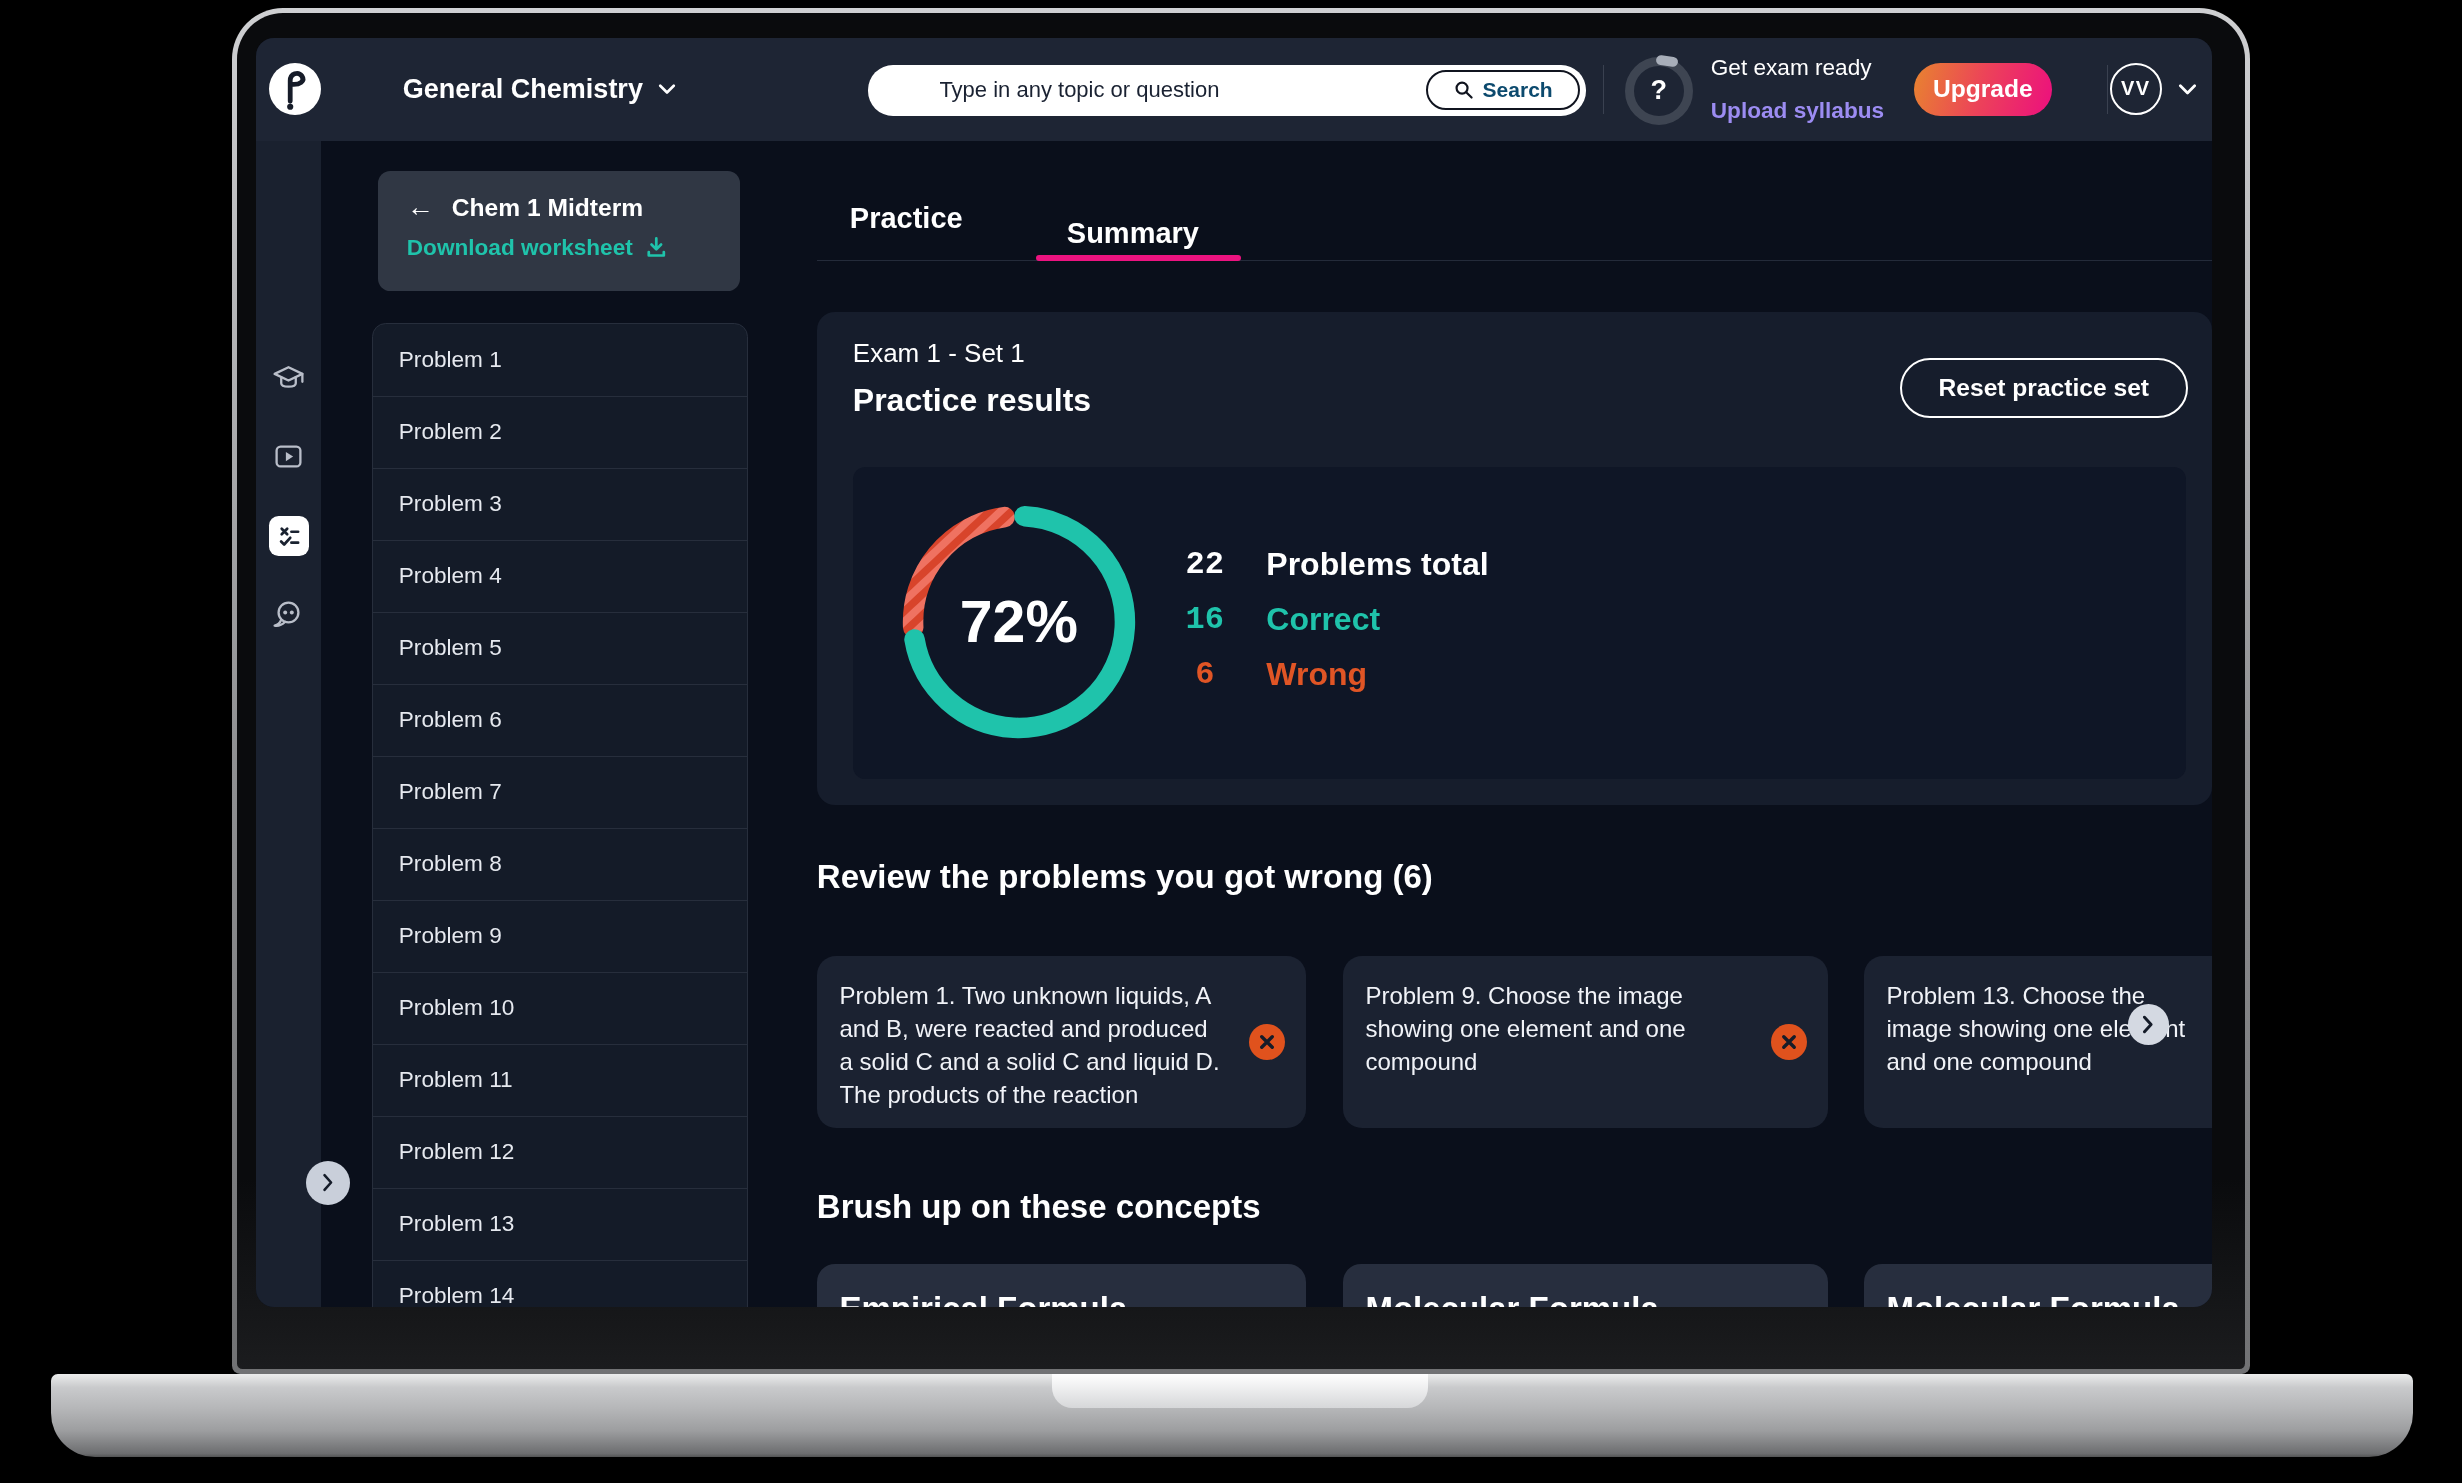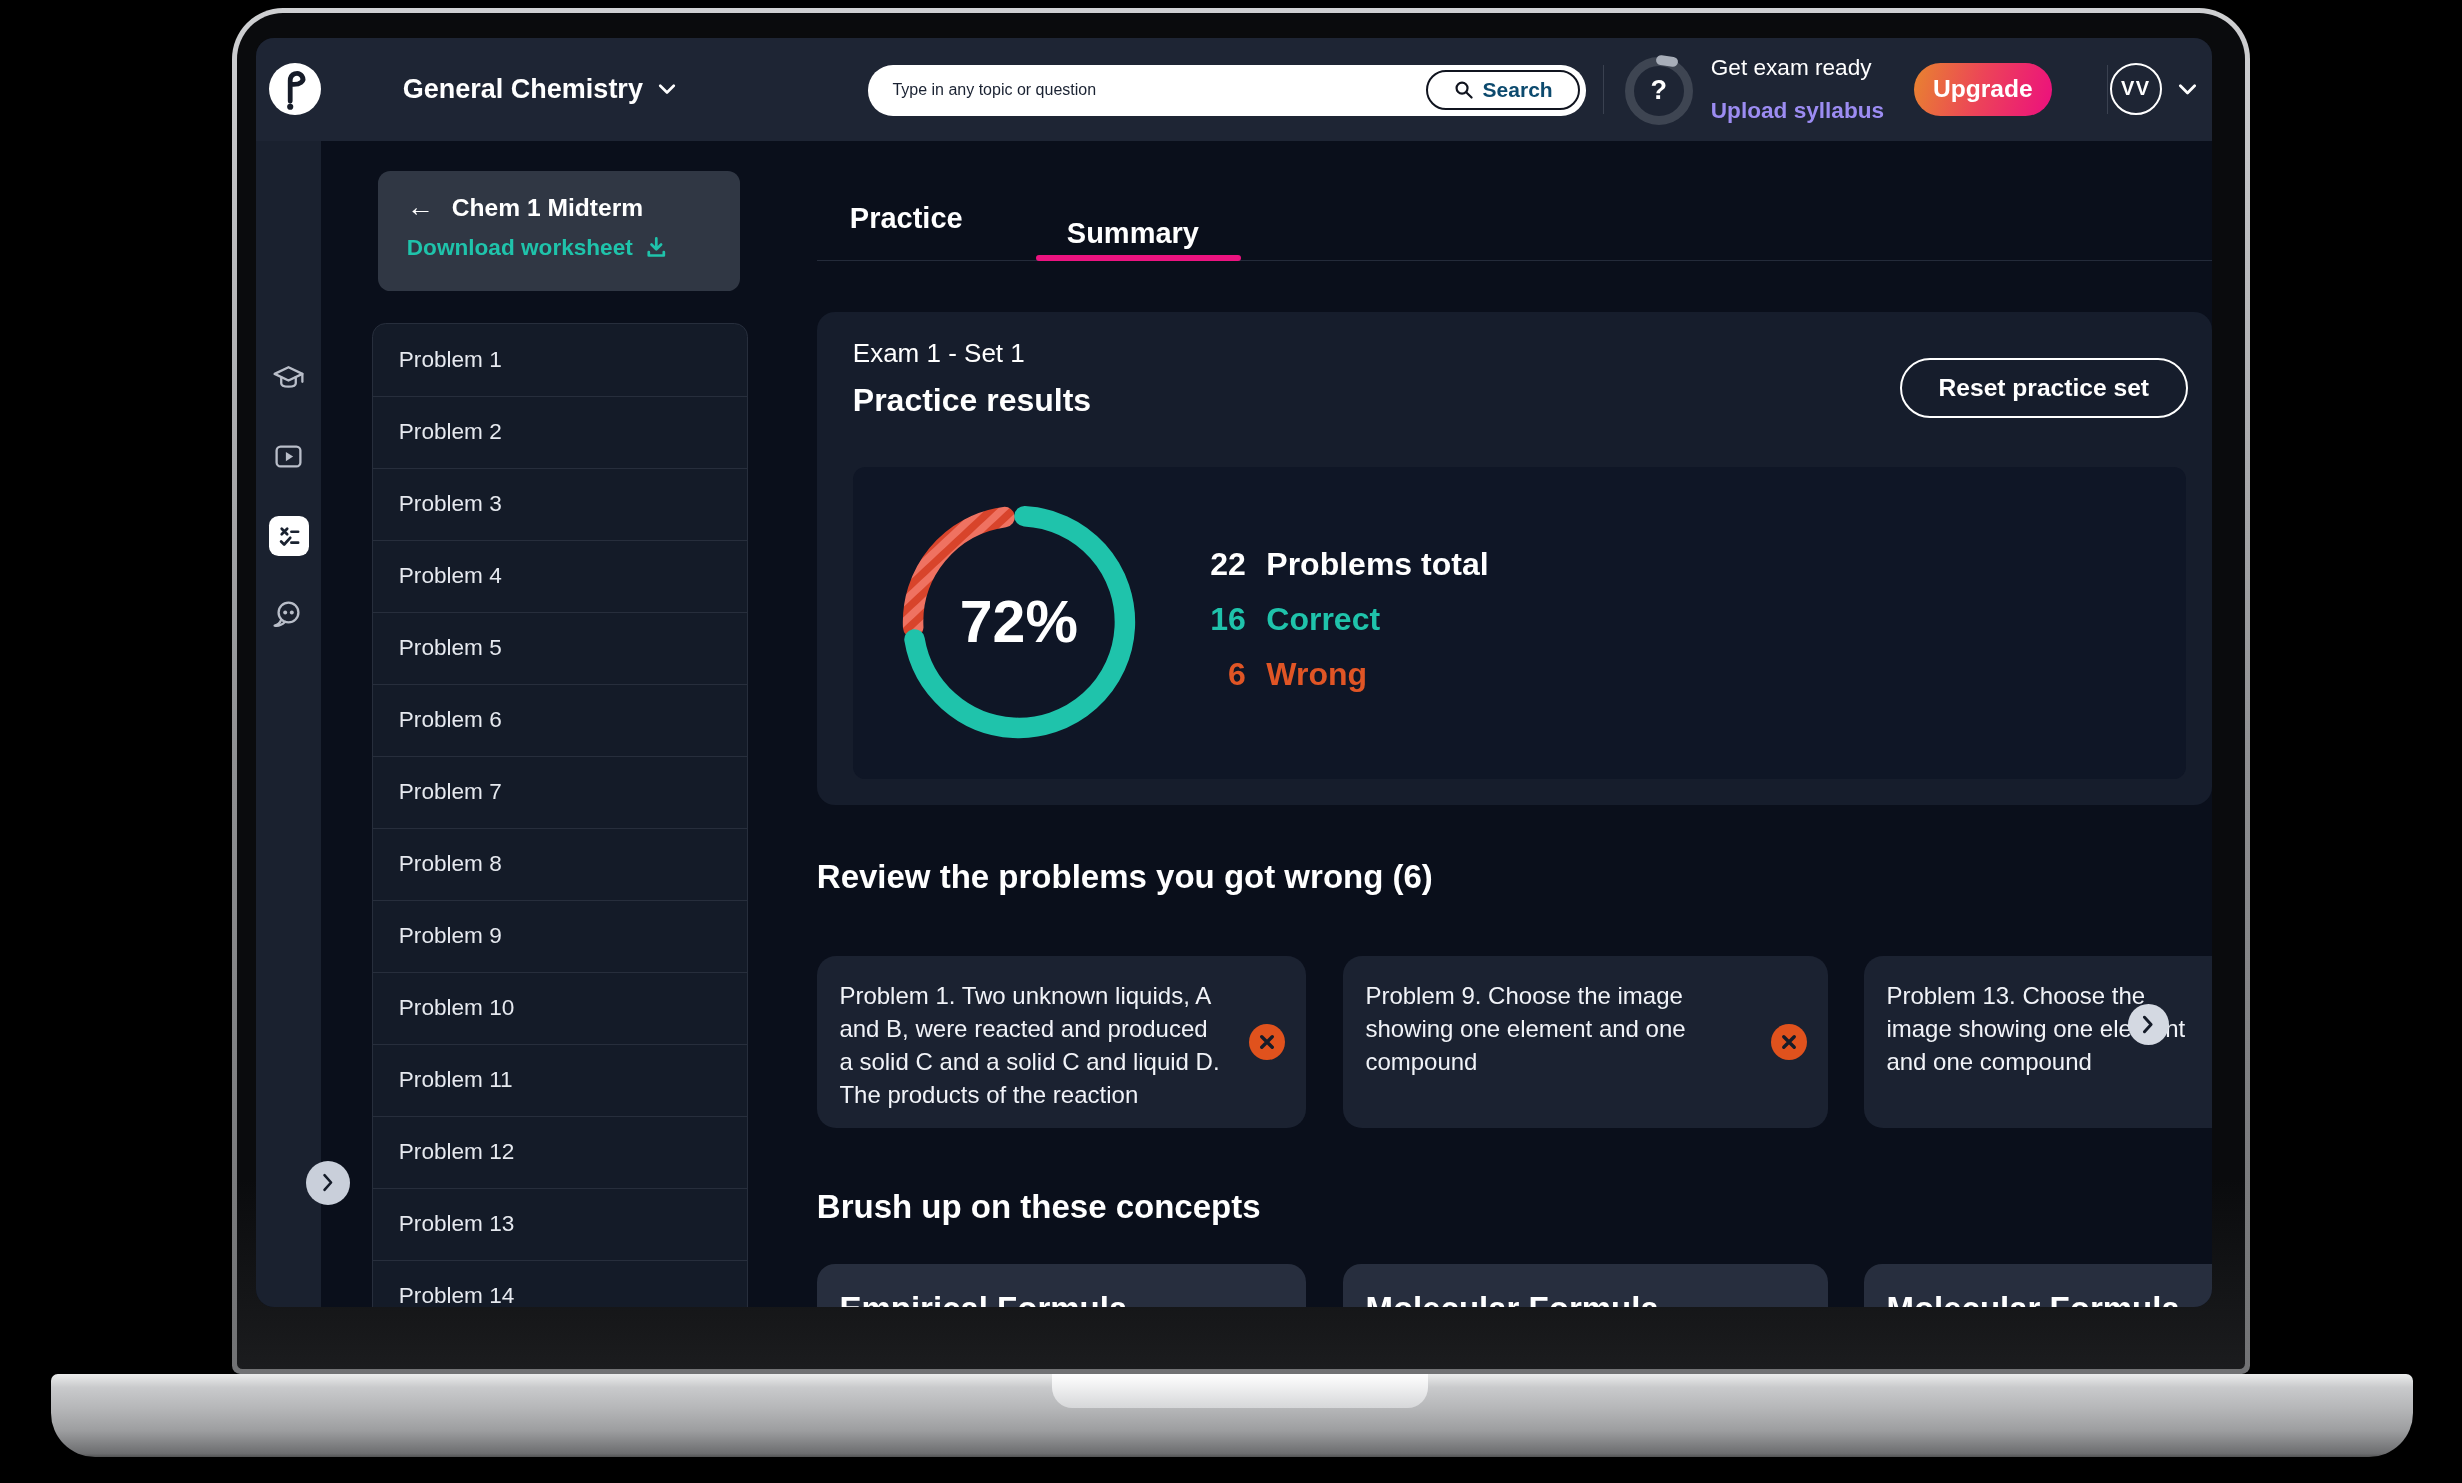--- a/index.html
+++ b/index.html
@@ -19,22 +19,22 @@
   #notch { position:absolute; left:1001px; top:0; width:376px; height:34px; border-radius:0 0 20.5px 20.5px;
     background:linear-gradient(180deg,#ffffff,#d6d7d9); }
 
   
   .topbar { position:absolute; left:0; top:0; width:1956px; height:103px; background:#1E2534; }
   .logo { position:absolute; left:13.7px; top:25px; width:52px; height:52px; }
   .brand { position:absolute; left:147px; top:0; height:103px; display:flex; align-items:center; gap:15px;
     font-size:27px; font-weight:bold; }
   .searchbar { position:absolute; left:612px; top:27px; width:718px; height:51px; background:#fff;
     border-radius:25px; display:flex; align-items:center; padding:0 5.5px 0 24.6px; }
-  .searchbar input { flex:1; border:none; outline:none; background:transparent; font-size:16px;
-    color:#1d4ed8; font-family:"Liberation Sans", sans-serif; }
+  .searchbar input { flex:1; border:none; outline:none; background:transparent; font-size:22px;
+    color:#1d4ed8; font-family:"Liberation Sans", sans-serif;margin-left:47px; }
   .searchbar input::placeholder { color:#1A2232; opacity:1; }
   .search-btn { width:154px; height:40px; border:2.1px solid #10141F; border-radius:20px; background:#fff;
     display:flex; align-items:center; justify-content:center; gap:8.2px; font-size:21px; font-weight:bold; color:#0c4a6e; cursor:pointer; }
   .tb-divider { position:absolute; top:27px; width:1.4px; height:49px; background:#3A4150; }
   .help-ring { position:absolute; left:1369px; top:19px; width:68px; height:68px; border:9px solid #3E4552;
     border-radius:50%; display:flex; align-items:center; justify-content:center; }
   .help-ring .tick { position:absolute; top:-9.6px; left:22px; width:22px; height:10.3px; border-radius:5.5px;
     background:#A8AEB9; transform:rotate(8deg); }
   .help-q { font-size:27px; font-weight:bold; }
   .examready { position:absolute; left:1455px; top:0; height:103px; display:flex; flex-direction:column;
@@ -86,21 +86,21 @@
   .reset-btn { position:absolute; left:1083px; top:46px; width:288px; height:60px; border:2.1px solid #fff;
     border-radius:31px; display:flex; align-items:center; justify-content:center; font-size:24.6px;
     font-weight:bold; background:transparent; color:#fff; cursor:pointer; }
   .chart-card { position:absolute; left:36px; top:155px; width:1333px; height:312px; background:#0F1626; border-radius:12.3px; }
   .donut-box { position:absolute; left:43px; top:32px; width:246px; height:246px; }
   .pct { position:absolute; left:43px; top:32px; width:246px; height:246px; display:flex; align-items:center;
     justify-content:center; font-size:59px; font-weight:bold; }
   .stats { position:absolute; left:311px; top:81px; }
   .stat-row { display:flex; align-items:center; gap:20.5px; height:33px; margin-bottom:22px;
     font-size:32px; font-weight:bold; }
-  .stat-num { width:82px; text-align:right; }
+  .stat-num { width:82px; text-align:center;font-family:Liberation Mono, monospace; }
   .c-teal { color:#1FC3AB; } .c-orange { color:#E05525; }
 
   
   .section-h { position:absolute; font-size:33px; font-weight:bold; }
   .review-h { left:561px; top:820px; }
   .concepts-h { left:561px; top:1150px; }
   .wcard { position:absolute; top:918px; height:172px; background:#1B2231; border-radius:19px; cursor:pointer; }
   .wtext { margin:23px 0 0 22.6px; font-size:24px; line-height:33px; color:#F1F3F8; }
   .xbadge { position:absolute; right:20.5px; top:68px; width:36px; height:36px; border-radius:50%;
     background:#E0521D; display:flex; align-items:center; justify-content:center; }

